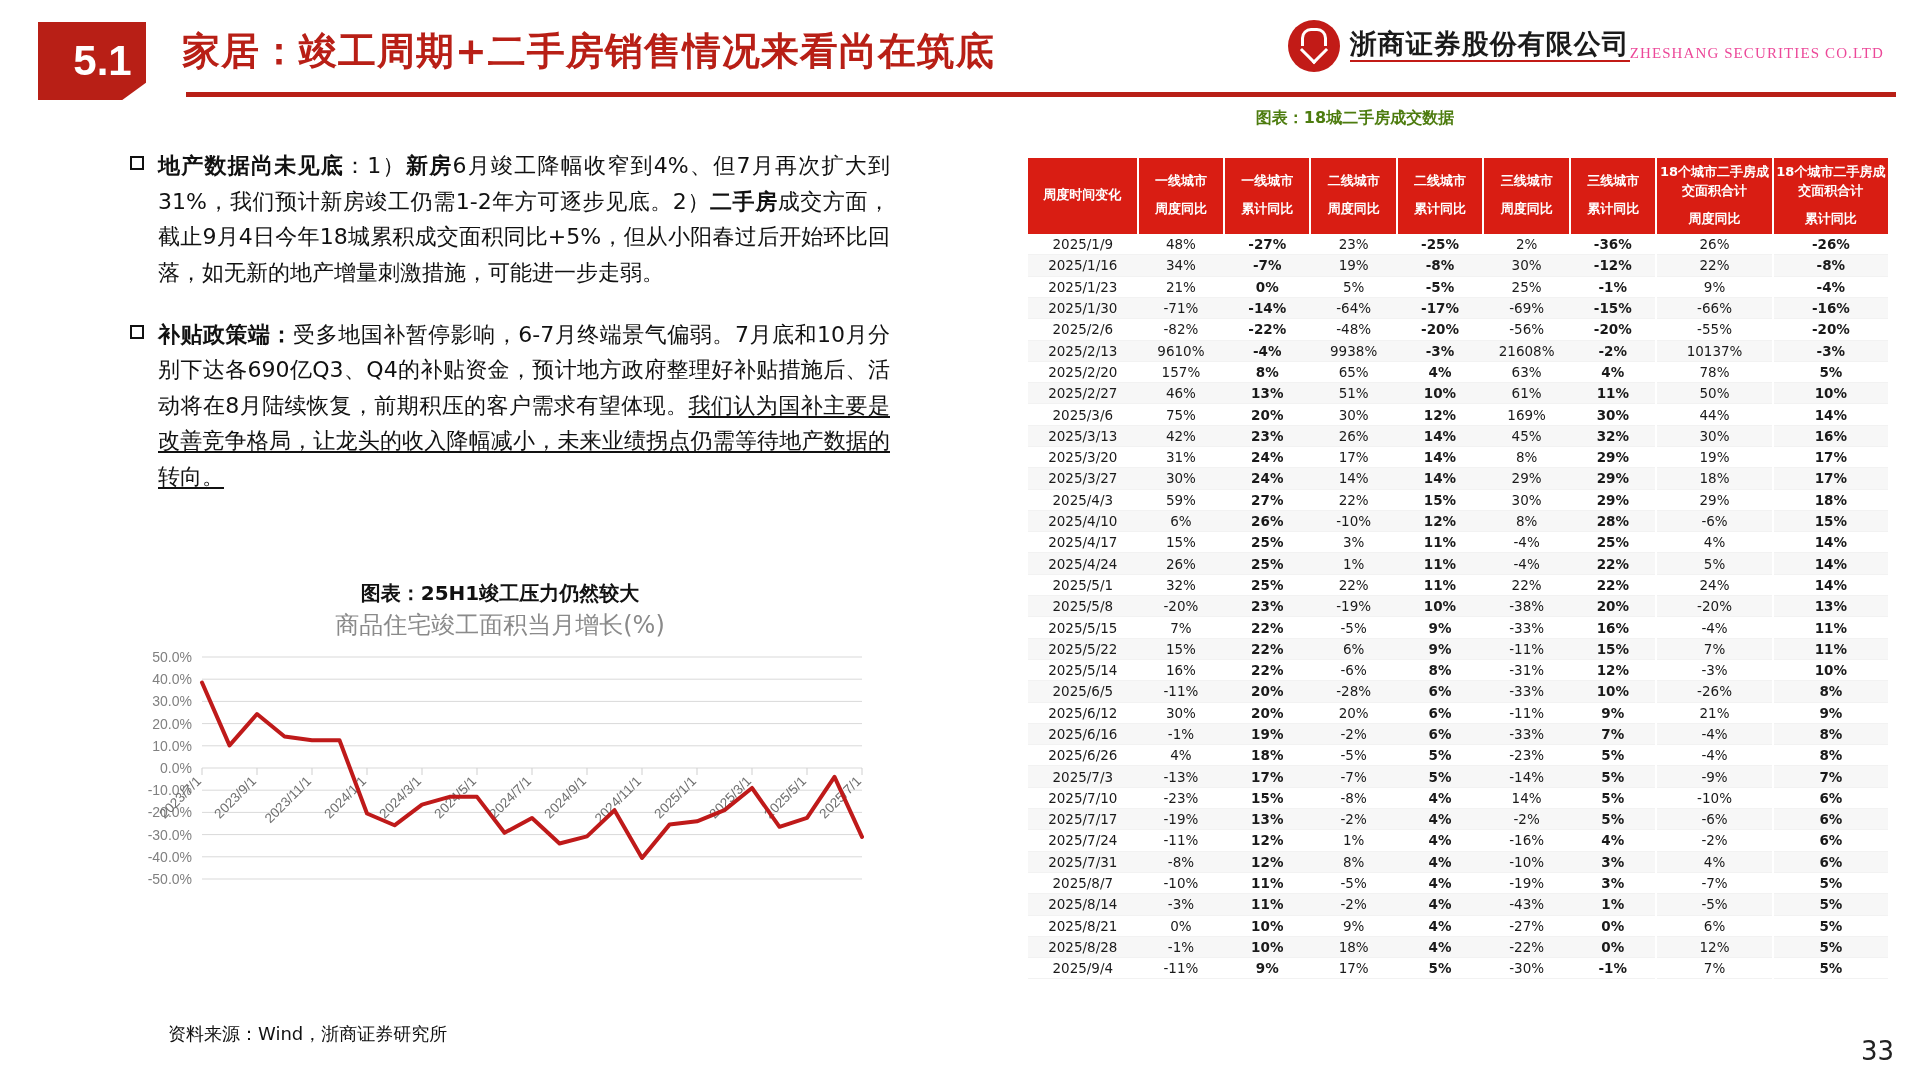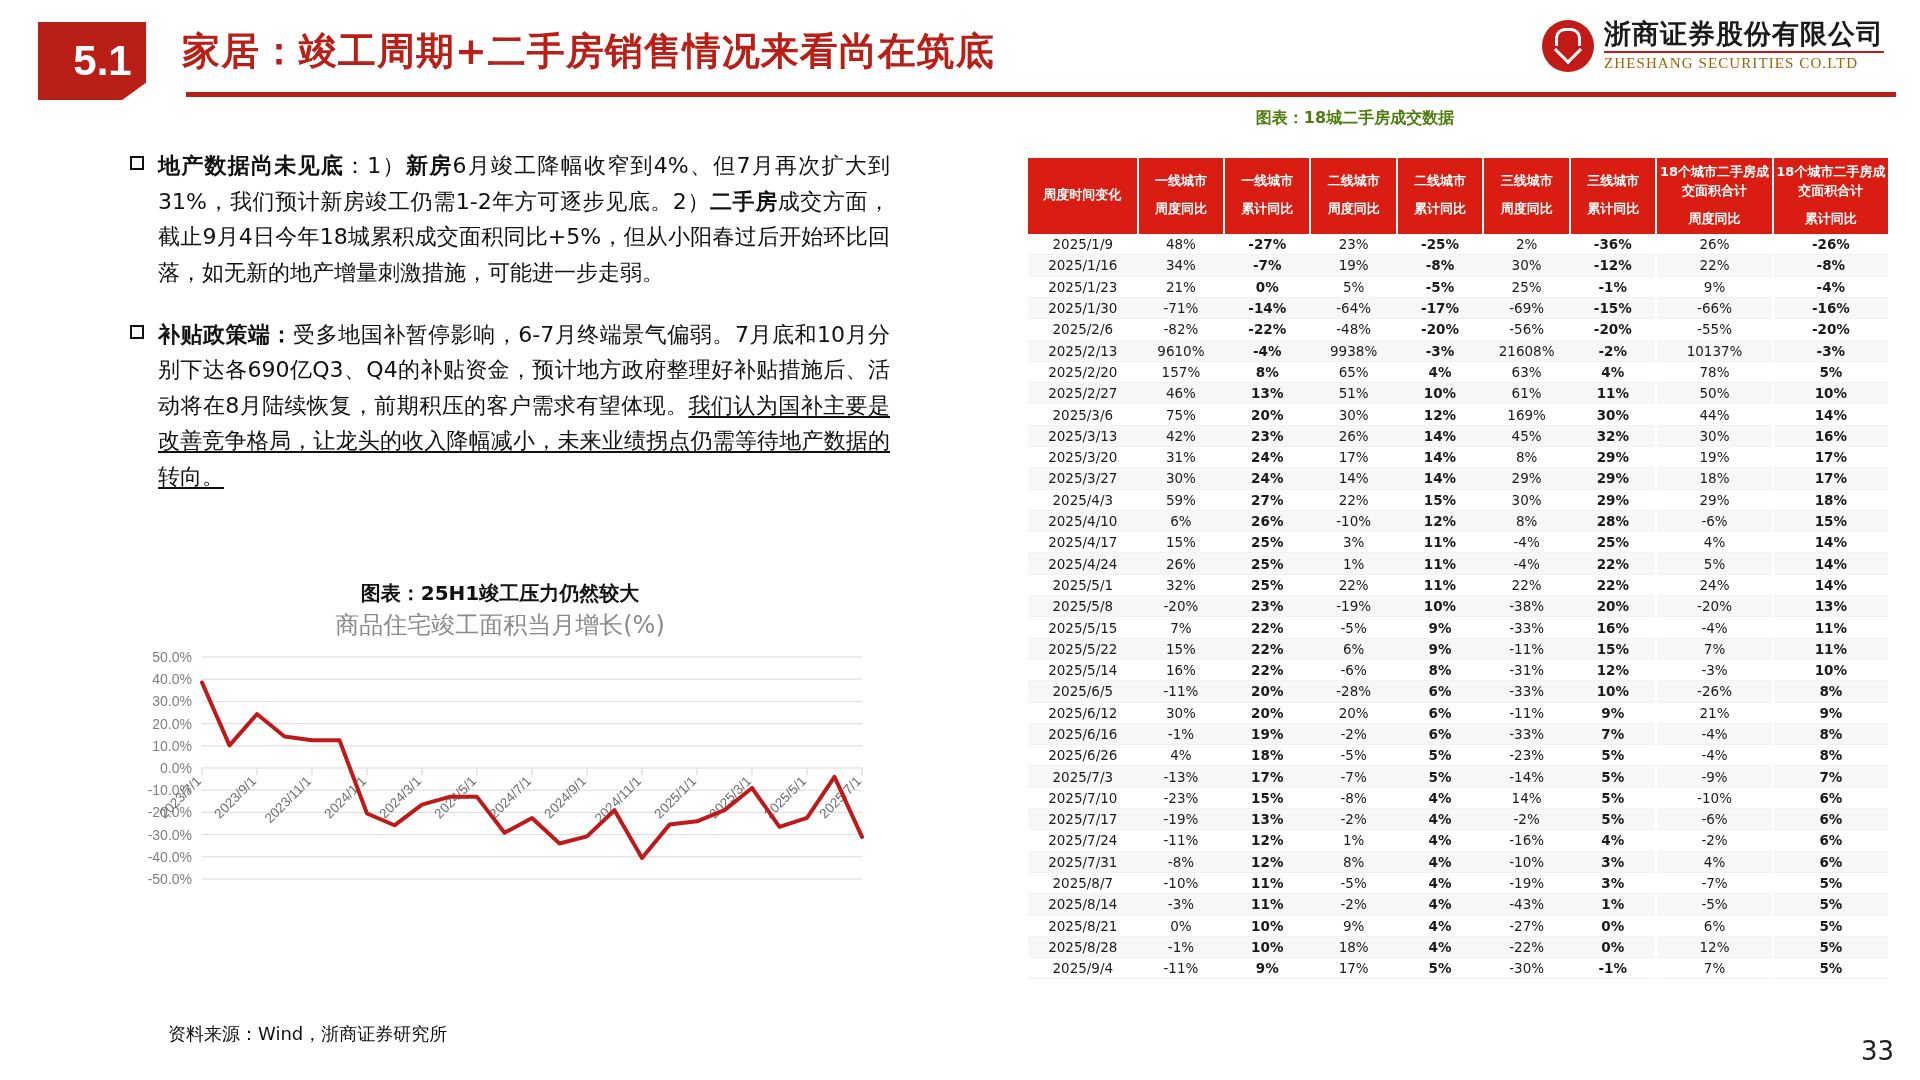--- a/index.html
+++ b/index.html
@@ -78,30 +78,30 @@
   .logo-mark::after {
     content: "";
     position: absolute;
     left: 50%; top: 20px;
     transform: translateX(-50%) rotate(45deg);
     width: 17px; height: 17px;
     border: 3px solid #ffffff;
     border-top: none;
     border-left: none;
   }
-  .logo-text { display: flex; flex-direction: column; line-height: 1.05; }
+  .logo-text { display: flex; line-height: 1.05; align-items: flex-end; }
   .logo-cn {
     font-size: 27px; font-weight: bold; color: #1a1a1a;
     letter-spacing: 1px;
     font-family: "DejaVu Sans", sans-serif;
     border-bottom: 2px solid #c21b17;
     padding-bottom: 2px;
   }
   .logo-en {
-    font-size: 15px; color: #a16207; letter-spacing: 1.1px;
+    font-size: 15px; color: #ec4899; letter-spacing: 1.1px;
     font-family: "Liberation Serif", serif;
     padding-top: 3px;
   }
 
   
   .left-col {
     position: absolute;
     left: 130px; top: 148px;
     width: 760px;
   }

